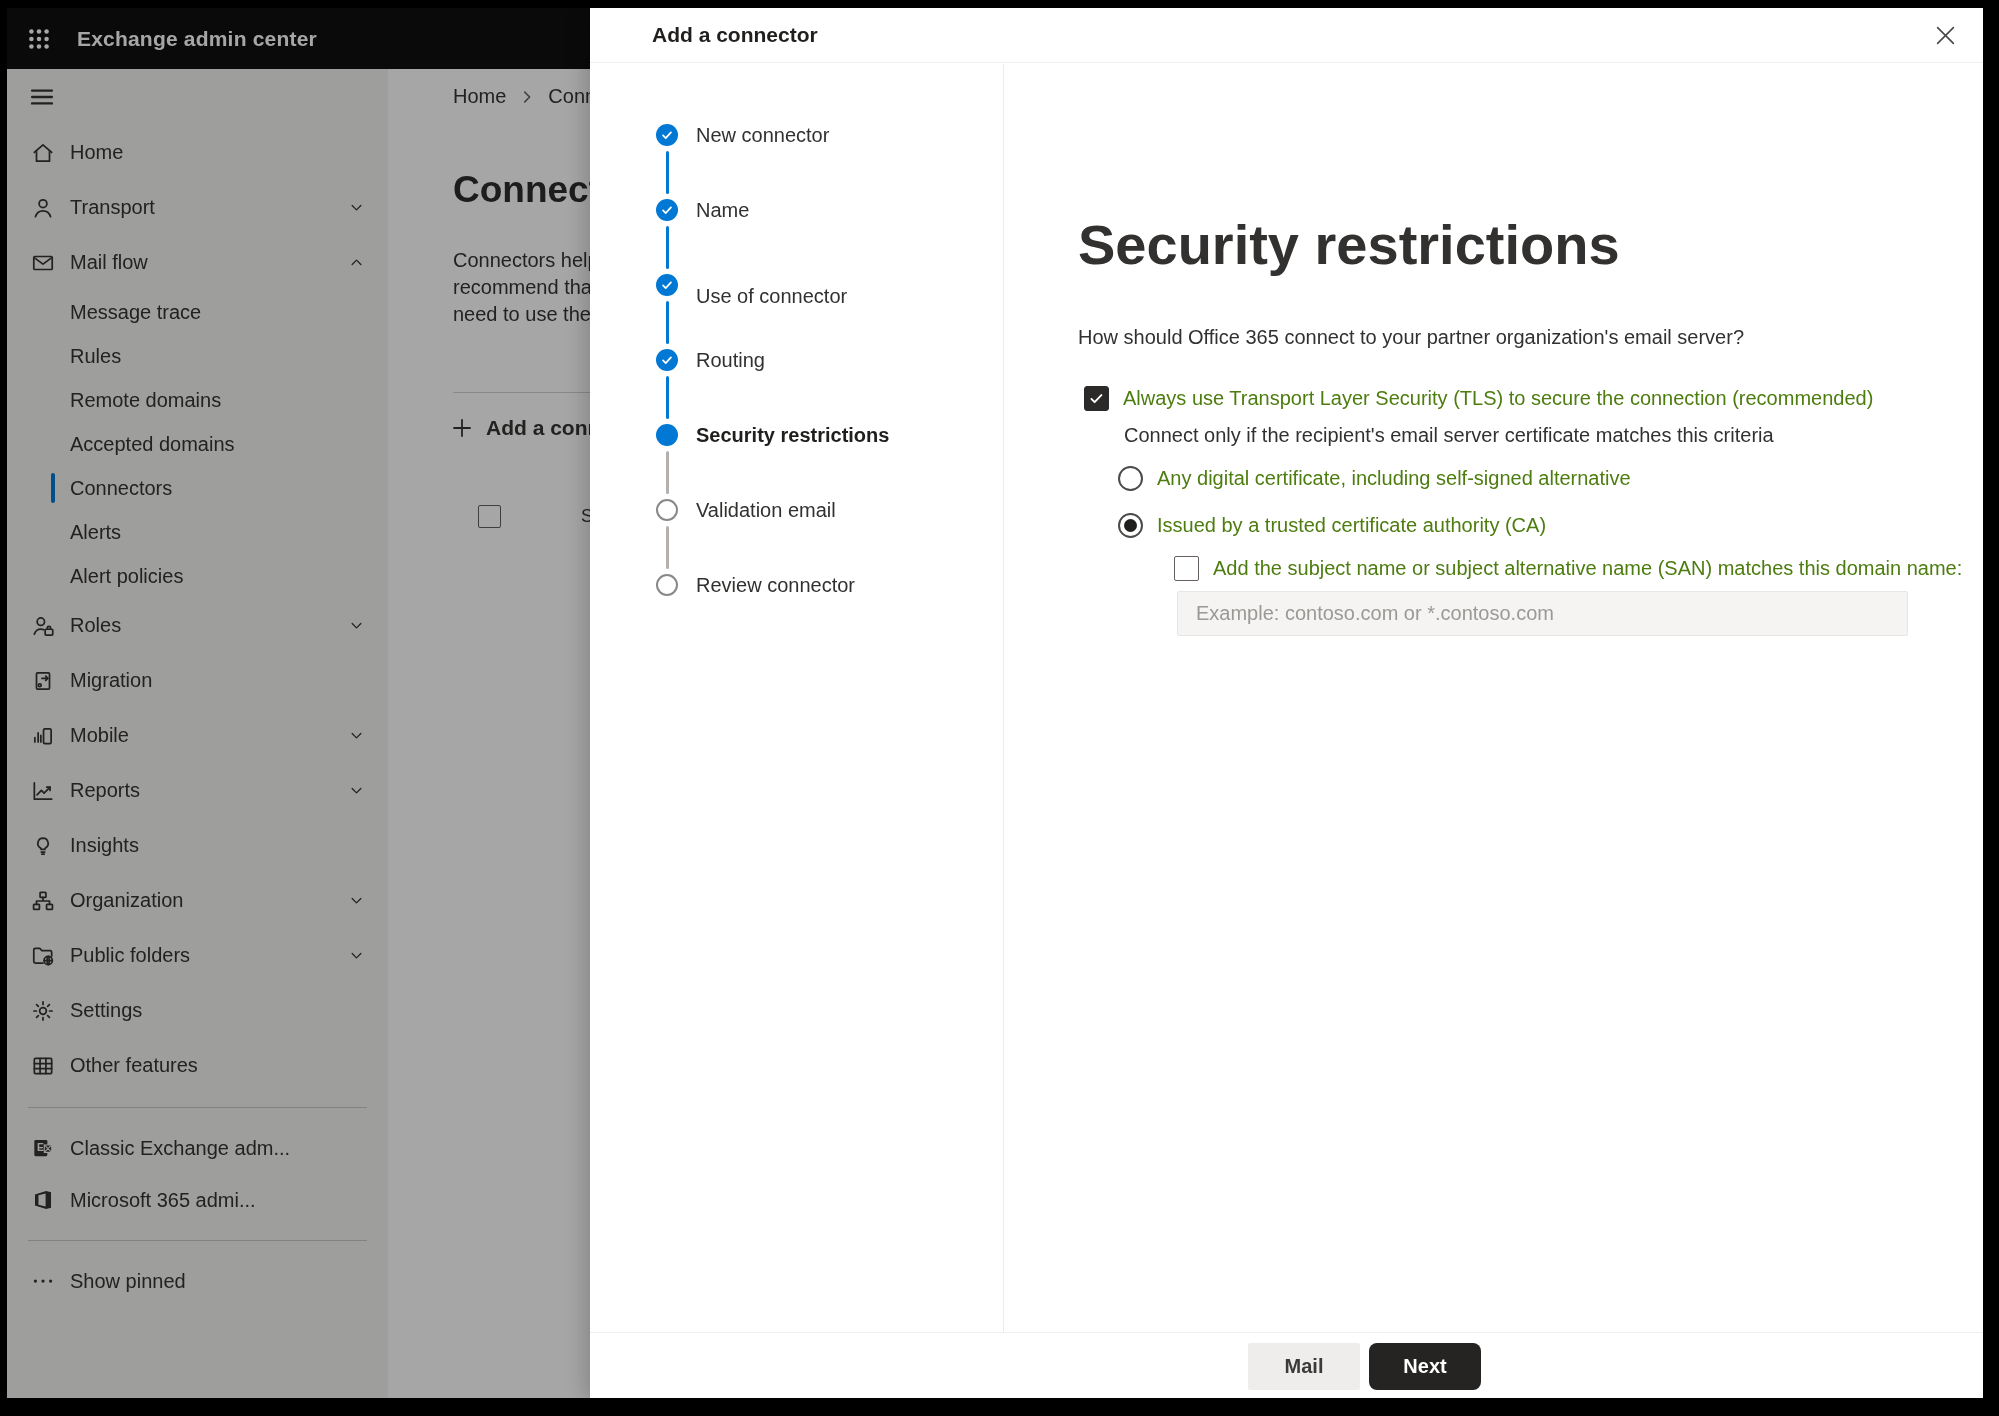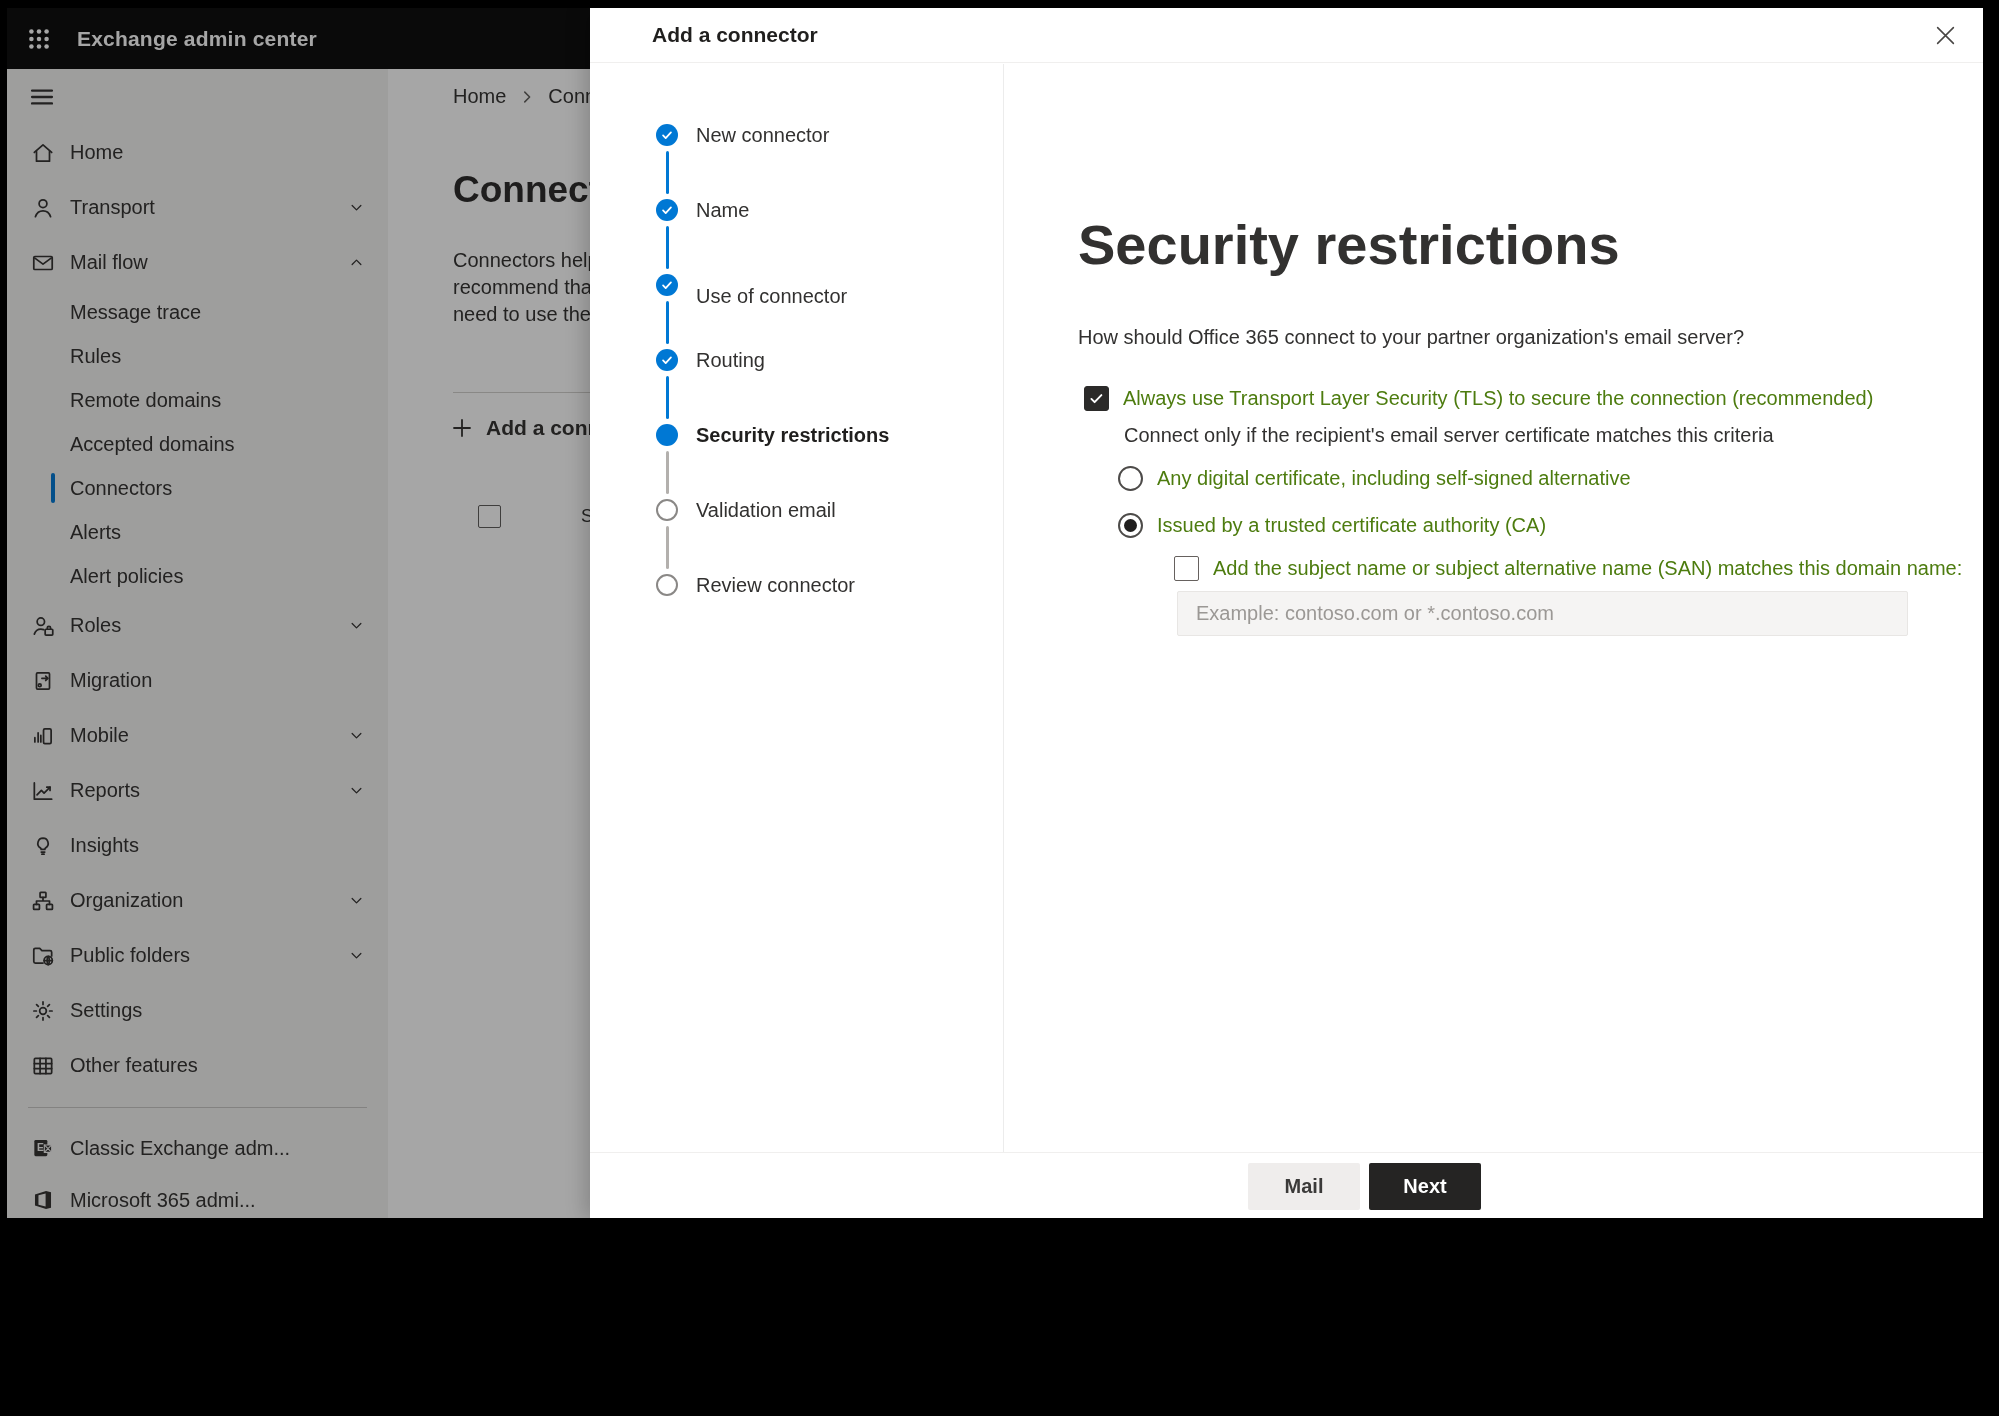--- a/index.html
+++ b/index.html
@@ -1,18 +1,18 @@
 <!DOCTYPE html>
 <html><head>
 <meta charset="utf-8">
 <style>
   html,body{margin:0;padding:0;background:#000;}
   *{box-sizing:border-box;}
   .frame{position:relative;width:1999px;height:1416px;background:#000;font-family:"Liberation Sans","DejaVu Sans",sans-serif;color:#323130;}
-  .screen{position:absolute;left:7px;top:8px;width:1976px;height:1210px;background:#fff;overflow:hidden;}
+  .screen{position:absolute;left:7px;top:8px;width:1976px;height:1390px;background:#fff;overflow:hidden;}
 
   
   .topbar{position:absolute;left:0;top:0;width:100%;height:61px;background:#0b0b0b;display:flex;align-items:center;z-index:1;}
   .waffle{width:64px;height:61px;display:flex;align-items:center;justify-content:center;cursor:pointer;}
   .topbar-title{color:#fff;font-size:21px;font-weight:600;letter-spacing:.2px;margin-left:6px;}
 
   
   .sidebar{position:absolute;left:0;top:61px;width:381px;bottom:0;background:#f3f2f1;z-index:1;overflow:hidden;}
   .hamburger{height:56px;display:flex;align-items:center;padding-left:21px;cursor:pointer;color:#323130;}
   .nav-item{position:relative;display:flex;align-items:center;height:55px;padding-left:21px;cursor:pointer;font-size:20px;color:#323130;}
@@ -76,21 +76,21 @@
   .radio{width:25px;height:25px;border-radius:50%;border:2px solid #4d4b49;background:#fff;flex:0 0 25px;display:flex;align-items:center;justify-content:center;}
   .radio .dot{width:13px;height:13px;border-radius:50%;background:#201f1e;}
   .domain-input{position:absolute;left:99px;top:527px;width:731px;height:45px;background:#f5f4f3;border:1px solid #e8e6e4;border-radius:2px;padding:0 18px;font-size:20px;font-family:"Liberation Sans","DejaVu Sans",sans-serif;color:#323130;}
   .domain-input::placeholder{color:#9b9895;}
 
   
   .modal-footer{position:absolute;left:0;right:0;bottom:0;height:66px;border-top:1px solid #f0efee;background:#fff;}
   .btn-group{position:absolute;left:658px;top:10px;display:flex;gap:9px;}
   .btn{min-width:112px;height:47px;border:none;border-radius:2px;font-size:20px;font-weight:600;font-family:"Liberation Sans","DejaVu Sans",sans-serif;cursor:pointer;}
   .btn-back{background:#efedec;color:#3b3a39;}
-  .btn-next{background:#252423;color:#fff;}
+  .btn-next{background:#252423;color:#fff;border-radius:8px;}
 </style>
 </head>
 <body>
 
 <div class="frame">
   <div class="screen">
 
     <div class="topbar">
       <div class="waffle">
         <svg viewBox="0 0 24 24" width="26" height="26">

